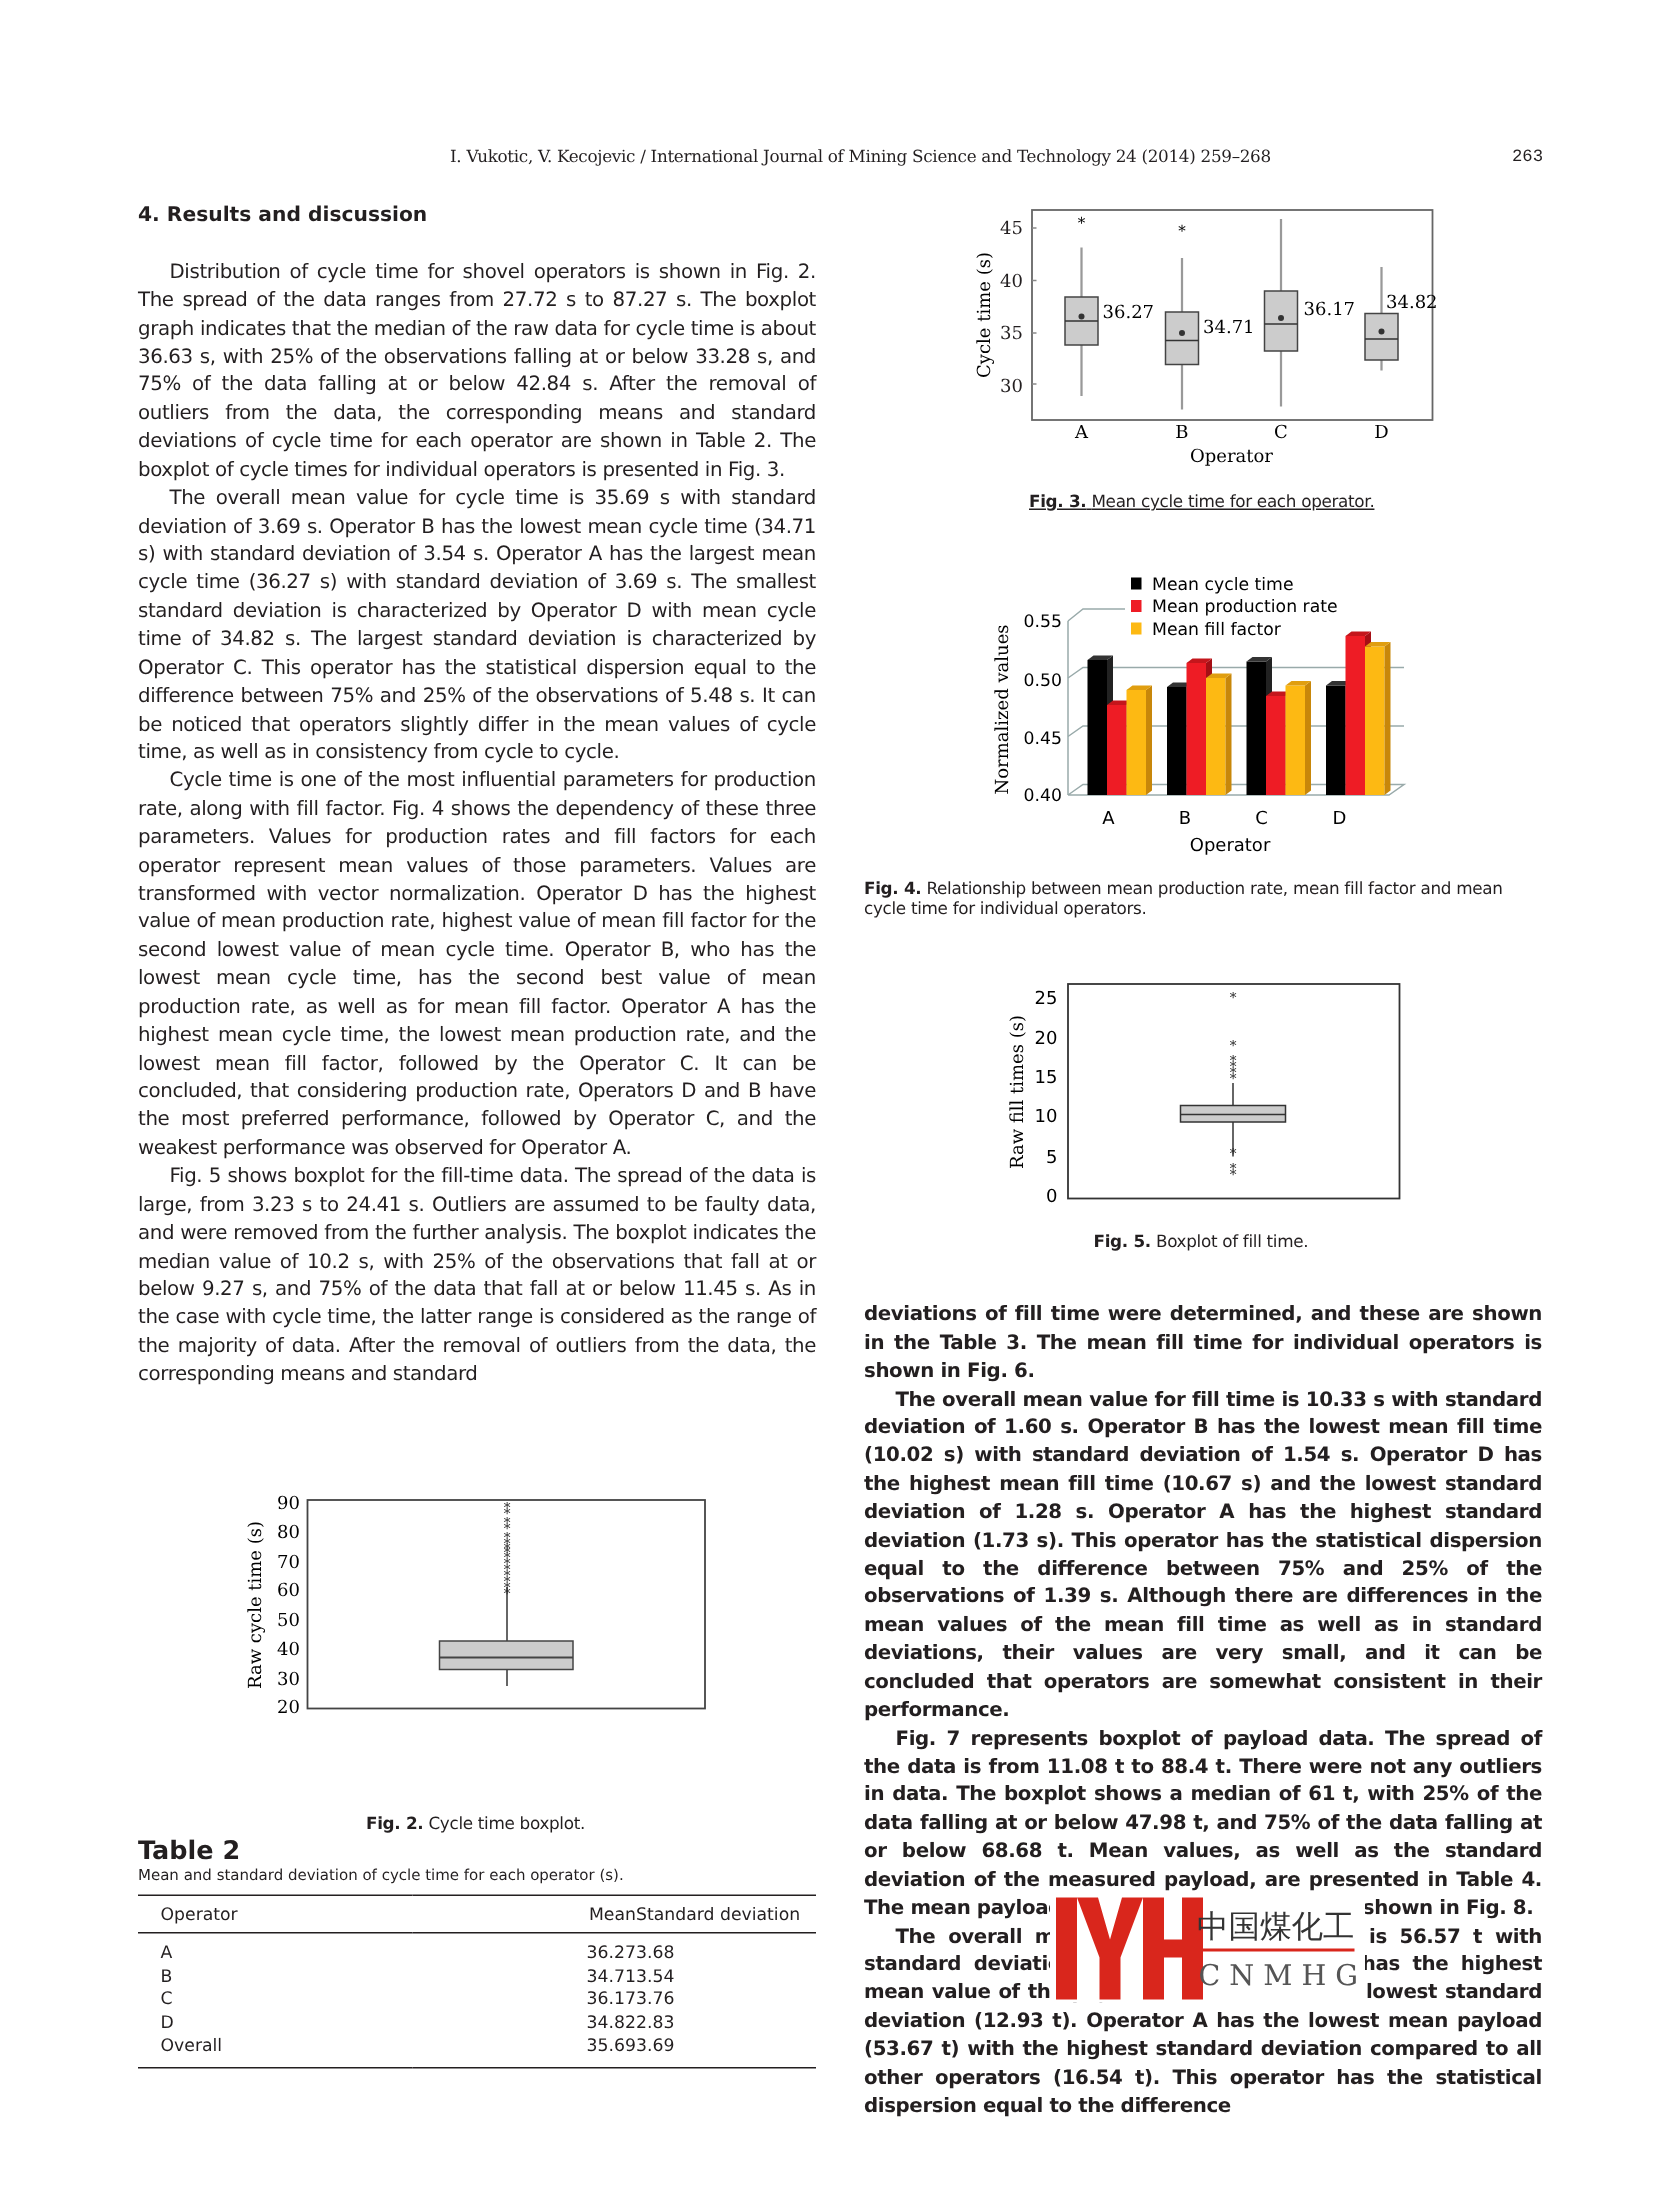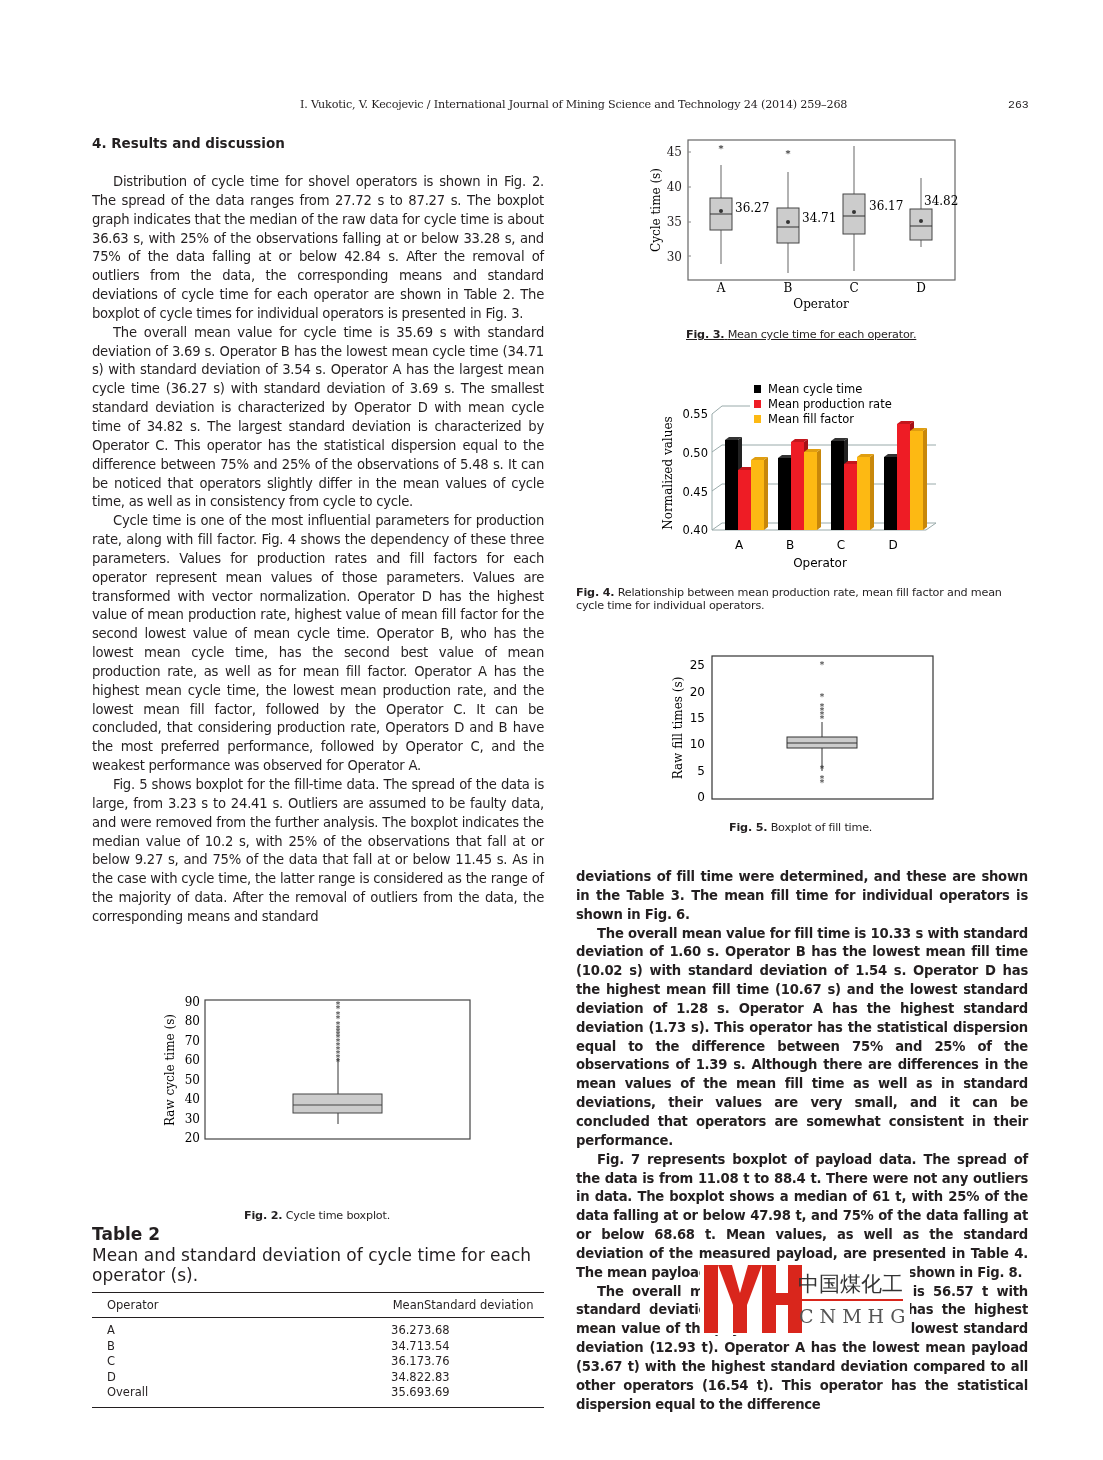--- a/index.html
+++ b/index.html
@@ -13,21 +13,21 @@
   .right-col { left:576px;font-weight:bold; }
   .section-title { position:absolute; left:92px; top:135px; font-weight:bold; font-size:13.5px; }
   .fig { position:absolute; }
   .caption { position:absolute; font-size:11.2px; text-align:center; white-space:nowrap; letter-spacing:-0.2px; }
   .caption b { font-weight:bold; }
   .cap-left { text-align:left; white-space:normal; }
   svg text { font-family:"DejaVu Serif", serif; }
   .sans-lbl { font-family:"DejaVu Sans", sans-serif !important; }
   .table-block { position:absolute; left:92px; top:1224px; width:452px; font-size:11.5px; }
   .table-title { font-weight:bold; font-size:17px; }
-  .table-sub { font-size:17px; margin-top:1px; }
+  .table-sub { font-size:10px; margin-top:1px; }
   table { border-collapse:collapse; width:452px; margin-top:7px; font-size:11.5px; }
   table thead tr { border-top:1px solid #231f20; border-bottom:1px solid #231f20; }
   table tbody tr:last-child td { padding-bottom:6px; }
   table tbody { border-bottom:1px solid #231f20; }
   th { font-weight:normal; text-align:left; padding:5px 0 5px 0; }
   td { padding:0; line-height:15.5px; }
   tbody tr:first-child td { padding-top:5px; }
   .c1 { padding-left:15px; width:168px; }
   .c2 { width:149px;text-align:right; }
   .watermark { position:absolute; left:700px; top:1263px; width:210px; height:72px; }

